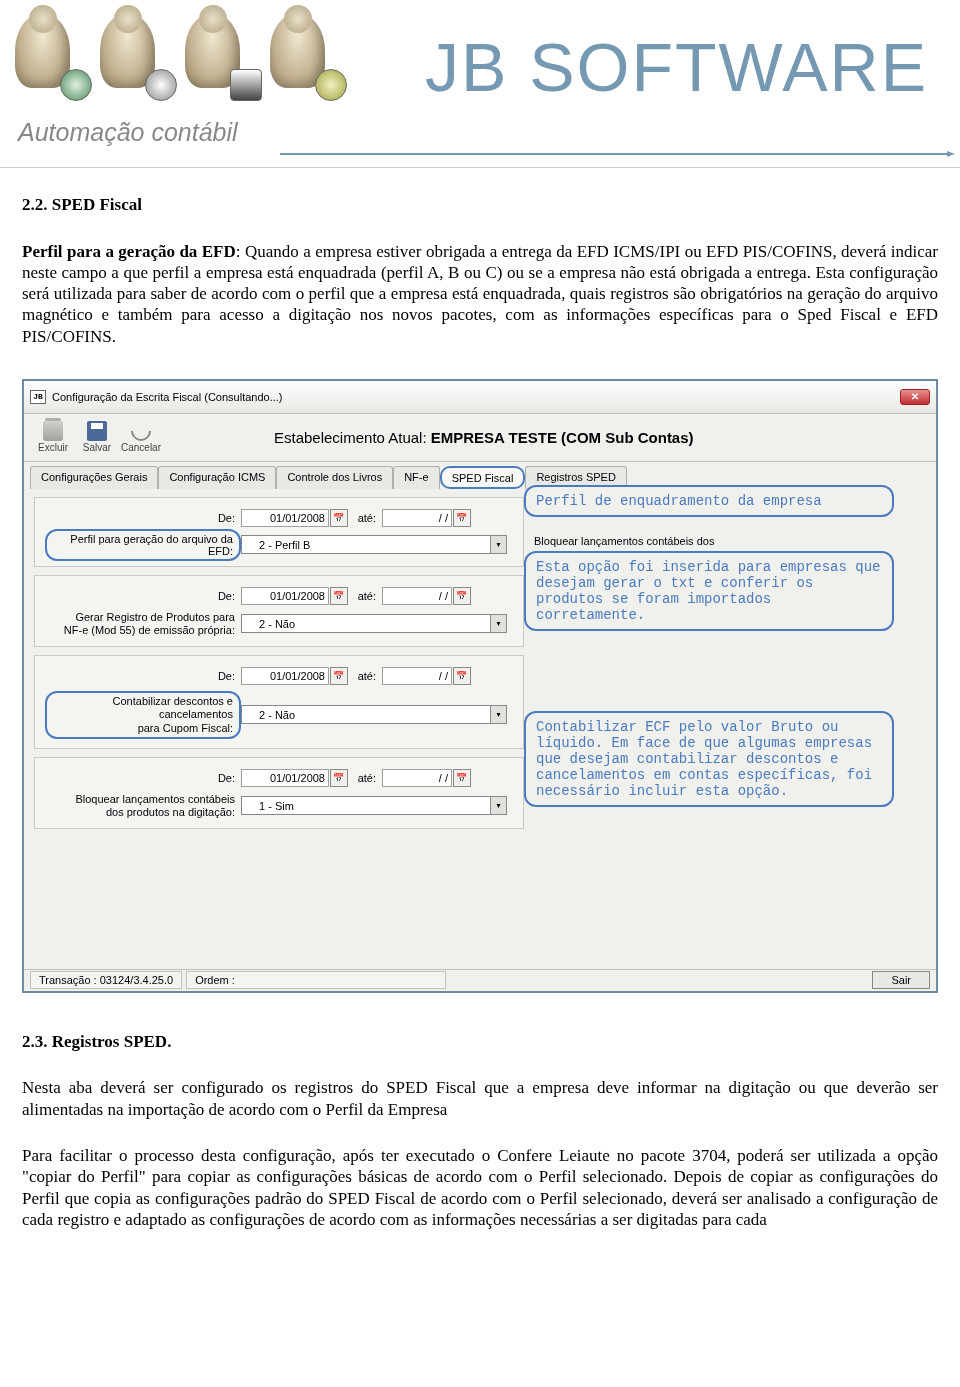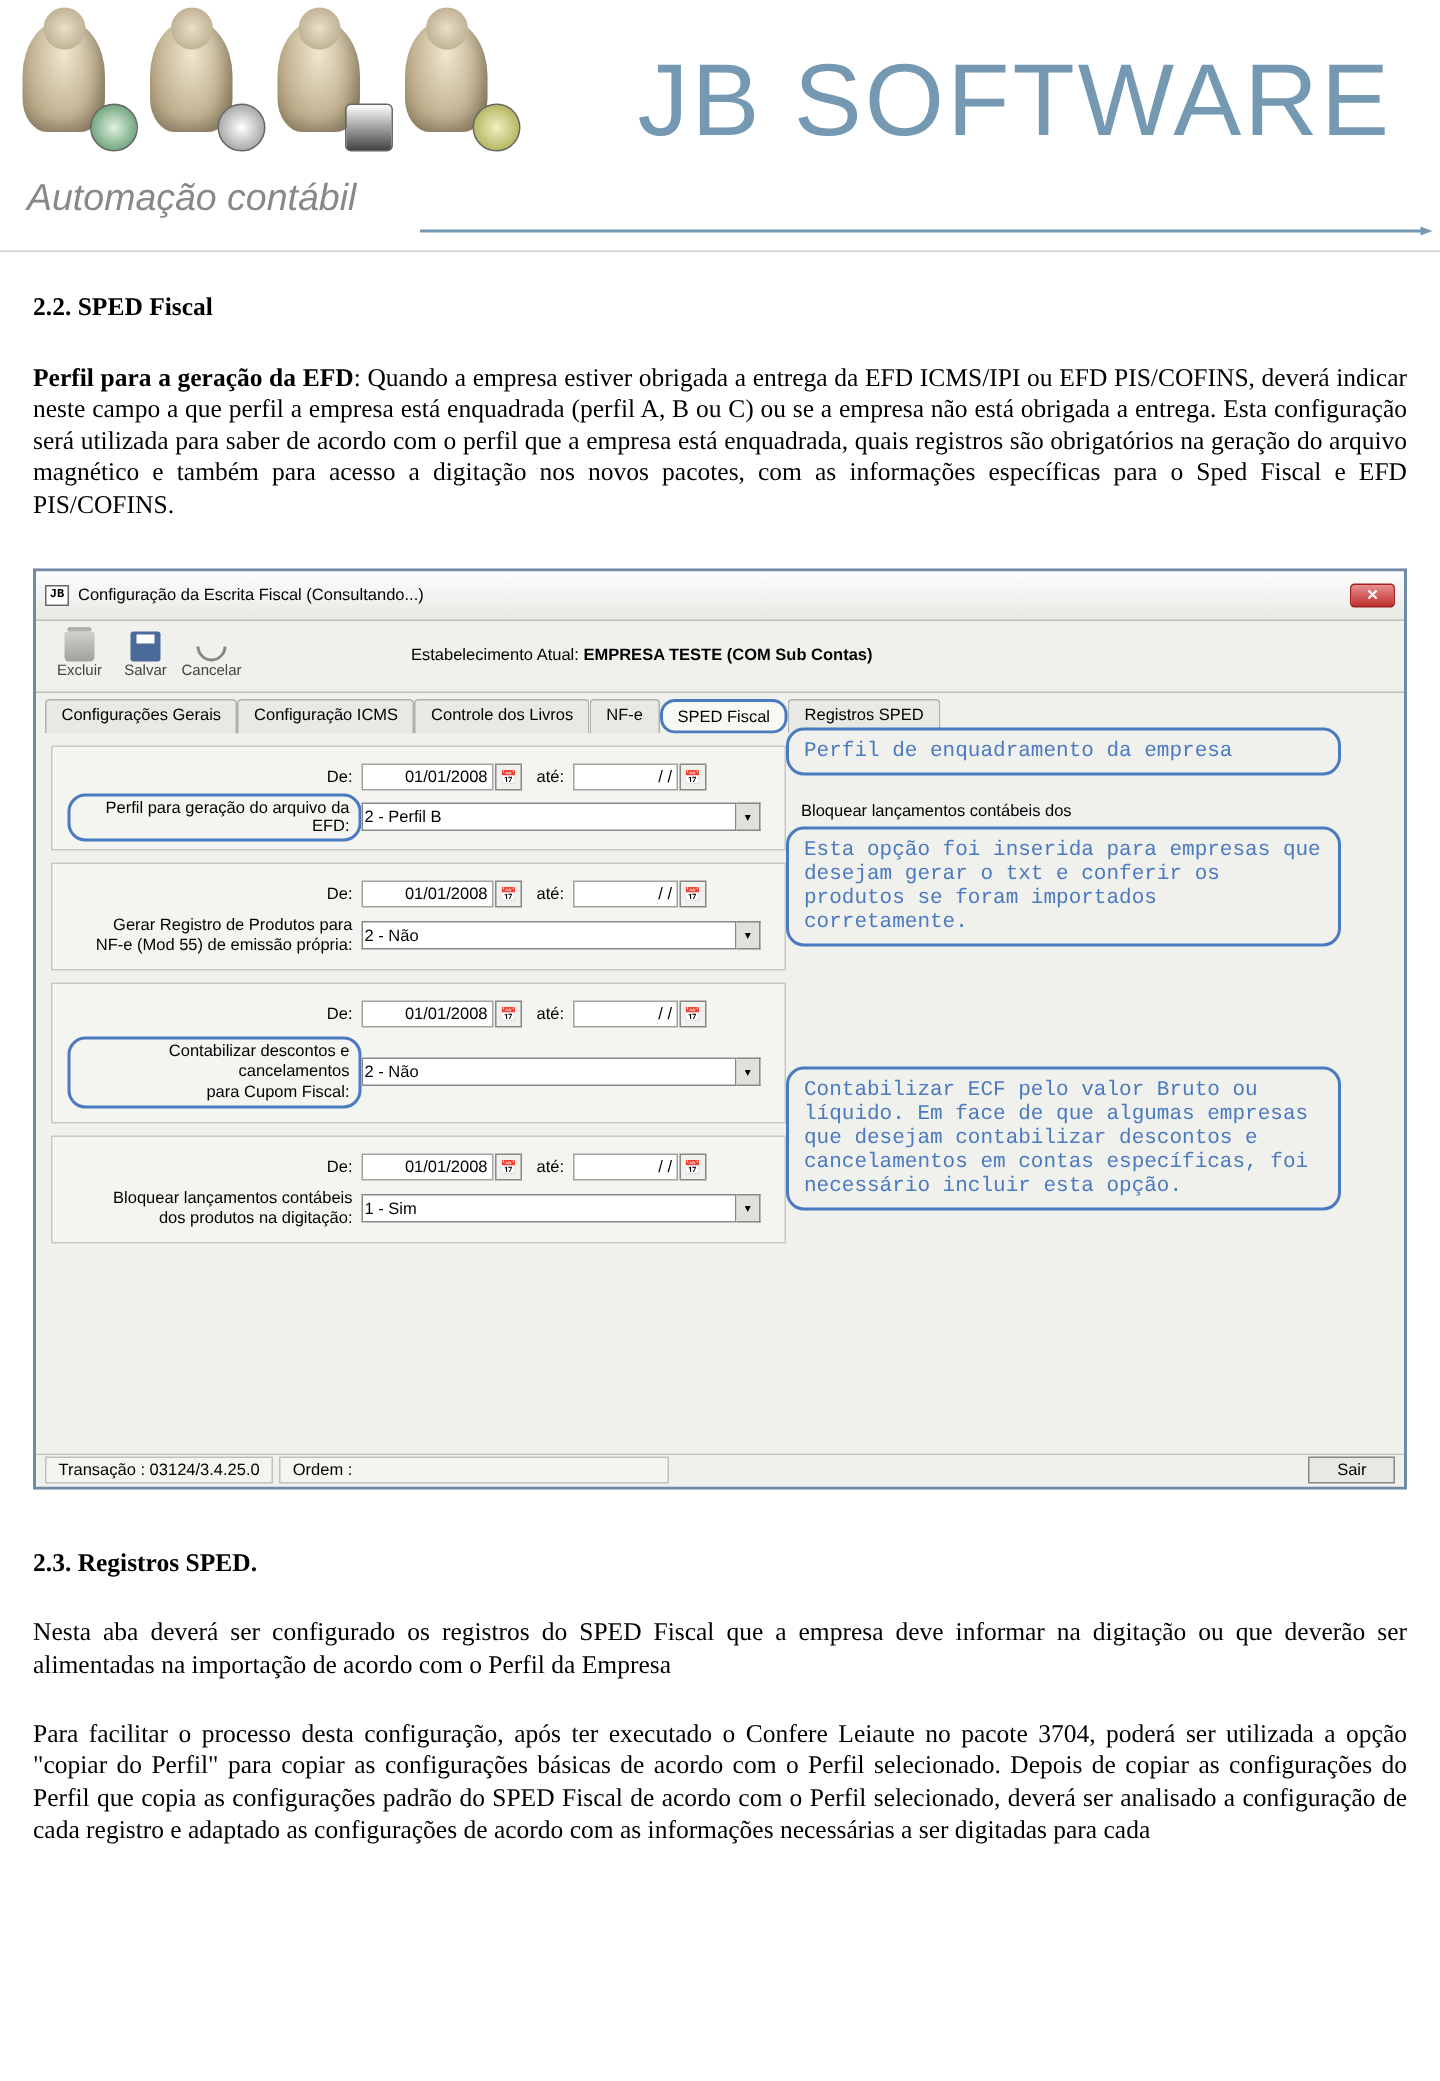--- a/index.html
+++ b/index.html
@@ -31,34 +31,34 @@
   .close-btn { width:30px; height:16px; background: linear-gradient(#e89090,#c03030); border:1px solid #a02020; border-radius:3px; color:#fff; display:flex; align-items:center; justify-content:center; font-size:10px; font-weight:bold; }
   
   .toolbar { display:flex; align-items:center; height:48px; background:#f0f0ec; border-bottom:1px solid #c0c0bc; padding:2px 8px; gap:2px; }
   .tool-btn { display:flex; flex-direction:column; align-items:center; justify-content:center; width:42px; height:42px; font-size:10px; color:#444; cursor:pointer; }
   .tool-icon { width:20px; height:20px; margin-bottom:1px; }
   .trash-icn { background: linear-gradient(#d0d0cc,#a0a09c); border-radius:2px 2px 3px 3px; position:relative; }
   .trash-icn::before { content:''; position:absolute; top:-3px; left:2px; right:2px; height:3px; background:#b0b0ac; border-radius:2px; }
   .disk-icn { background:#4a6a9a; border-radius:2px; position:relative; }
   .disk-icn::after { content:''; position:absolute; top:2px; left:4px; right:4px; height:6px; background:#fff; }
   .undo-icn { border:2px solid #888; border-radius:50%; border-top-color:transparent; border-right-color:transparent; transform:rotate(-45deg); }
-  .est-label { margin-left:110px; font-size:11px; }
+  .est-label { margin-left:110px; font-size:15px; }
   
   .tab-row { display:flex; background:#f0f0ec; padding:4px 6px 0 6px; font-size:11px; }
   .tab { padding:4px 10px 3px 10px; border:1px solid #b0b0ac; border-bottom:none; background:#e8e8e4; margin-right:0; border-radius:3px 3px 0 0; cursor:pointer; }
   .tab.active { background:#f8f8f4; position:relative; border-color:#888; }
   .tab.hl { border:2px solid #4a7ac0; border-radius:10px; }
   
   .form-area { background:#f0f0ec; padding:8px 10px 10px 10px; position:relative; min-height:480px; }
   .field-block { border:1px solid #c8c8c4; background:#f4f4f0; padding:8px 10px 6px 10px; margin-bottom:8px; position:relative; }
   .field-row { display:flex; align-items:center; height:24px; margin-bottom:3px; }
   .fl { font-size:11px; text-align:right; padding-right:6px; }
   .date-input { width:88px; height:18px; border:1px solid #a0a09c; background:#fff; font-size:11px; padding:1px 3px; font-family:inherit;text-align:right; }
   .cal-btn { width:18px; height:18px; border:1px solid #888; background:#f0f0ec; font-size:9px; display:inline-flex; align-items:center; justify-content:center; margin-left:1px; cursor:pointer; }
-  .combo { height:19px; border:1px solid #888; background:#fff; font-size:11px; padding:1px 1px; font-family:inherit; }
+  .combo { height:19px; border:1px solid #888; background:#fff; font-size:11px; padding:1px 17px; font-family:inherit; }
   .combo-wrap { display:inline-flex; }
   .combo-btn { width:16px; height:19px; border:1px solid #888; border-left:none; background:#e0e0dc; display:flex; align-items:center; justify-content:center; font-size:8px; cursor:pointer; }
   .hl-round { border:2px solid #4a7ac0; border-radius:12px; }
   
   .callout { position:absolute; border:2px solid #4a7ac0; border-radius:12px; background:#f0f0ec; padding:6px 10px; font-family:"Courier New", monospace; font-size:14px; color:#4a7ac0; z-index:5; }
   .callout .label-above { position:absolute; top:-18px; left:8px; font-family:Tahoma,Arial; font-size:11px; color:#000; white-space:nowrap; }
   
   .statusbar { display:flex; align-items:center; height:22px; background:#f0f0ec; border-top:1px solid #c0c0bc; padding:0 6px; font-size:11px; }
   .status-seg { border:1px solid #c0c0bc; padding:2px 8px; margin-right:4px; background:#f4f4f0; }
   .sair-btn { margin-left:auto; padding:2px 18px; border:1px solid #888; background:#e8e8e4; font-size:11px; cursor:pointer; }

